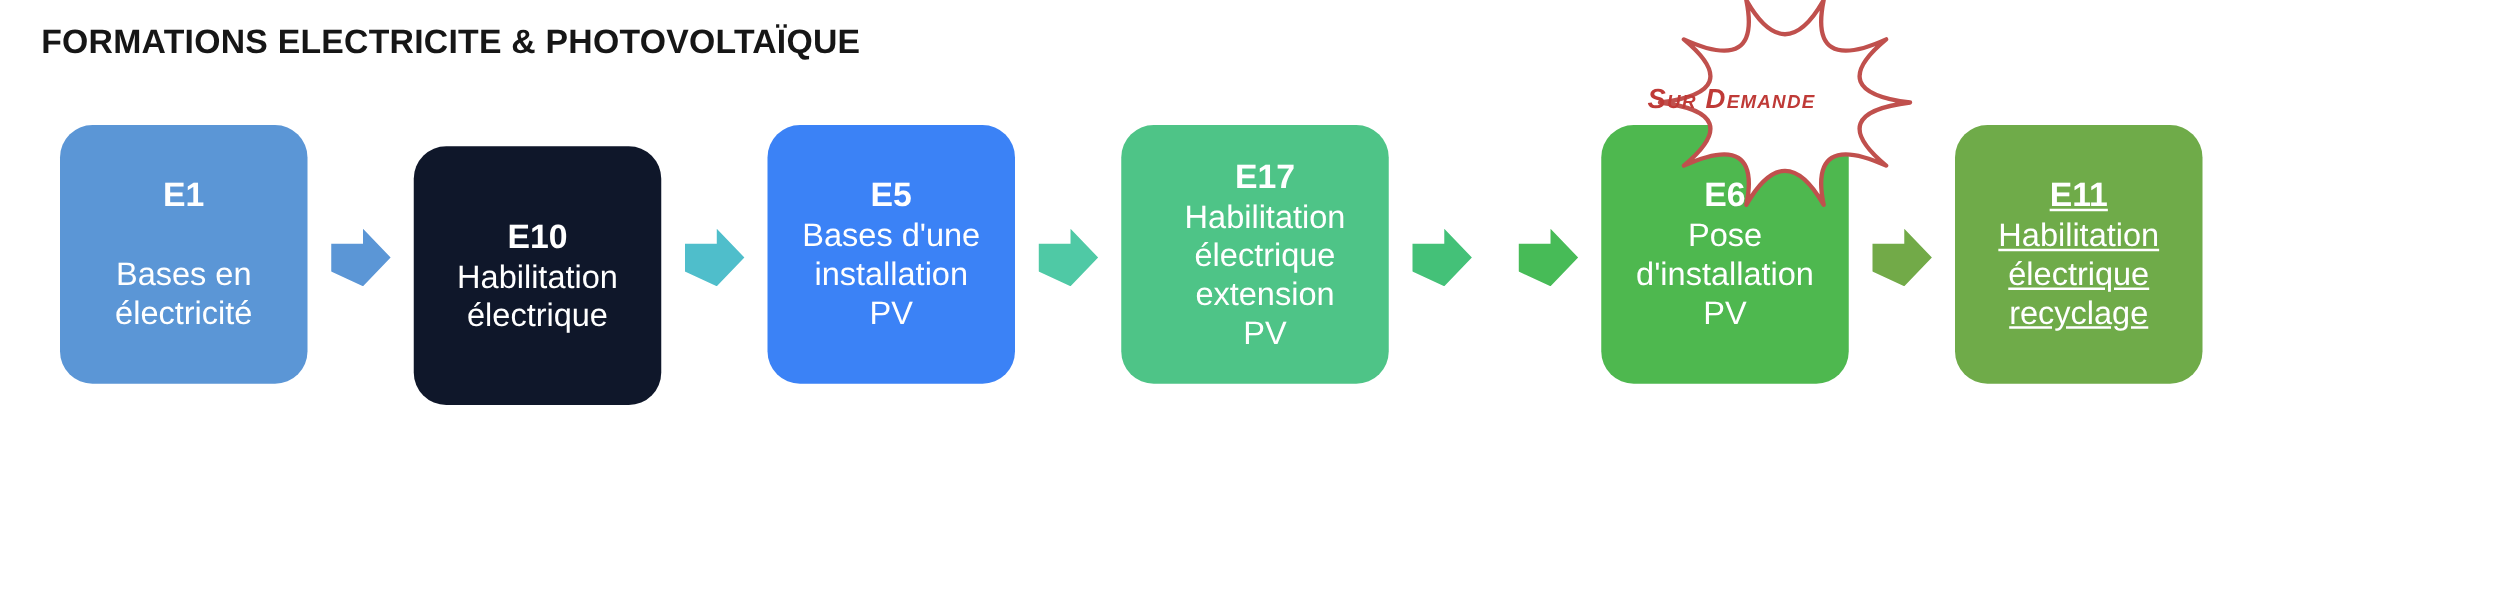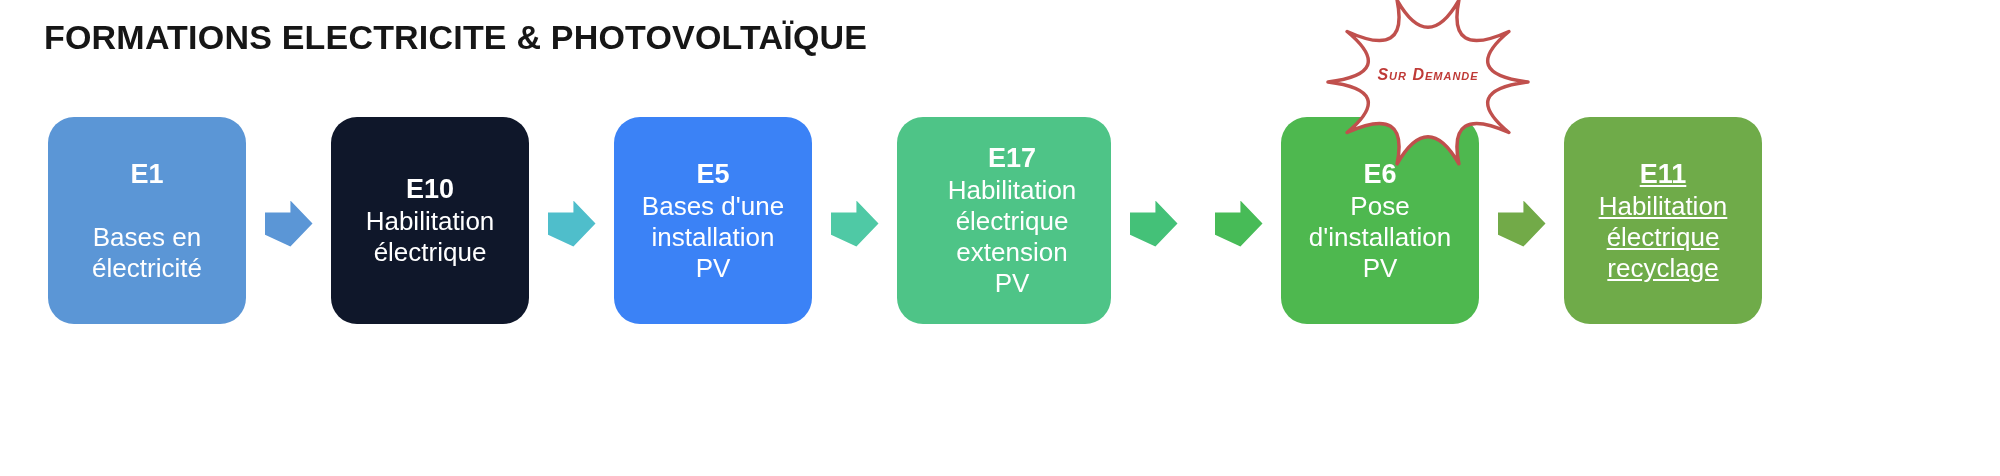--- a/index.html
+++ b/index.html
@@ -6,34 +6,34 @@
   .canvas {
     position: relative;
     width: 2000px;
     height: 476px;
     background: #ffffff;
     overflow: hidden;
     font-family: "Liberation Sans", sans-serif;
   }
   .page-title {
     position: absolute;
-    left: 44px;
+    left: 33px;
     top: 18px;
-    font-size: 34px;
+    font-size: 27px;
     font-weight: bold;
     color: #161616;
     letter-spacing: 0.2px;
     white-space: nowrap;
   }
   .flow-row {
     position: absolute;
     left: 48px;
     top: 82px;
     display: flex;
-    align-items: flex-end;
+    align-items: center;
     z-index: 1;
   }
   .step-box {
     width: 198px;
     height: 207px;
     border-radius: 26px;
     color: #ffffff;
     display: flex;
     flex-direction: column;
     justify-content: center;
@@ -69,22 +69,21 @@
     top: -12px;
     width: 220px;
     height: 200px;
     z-index: 2;
   }
   .burst-label {
     position: absolute;
     left: 1318px;
     top: 66px;
     width: 220px;
-    text-align: center;
-    font-size: 16px;
+    font-size: 22px;
     font-weight: bold;
     font-style: italic;
     font-variant: small-caps;
     letter-spacing: 1px;
     z-index: 3;
     white-space: nowrap;
   }
 </style>
 </head>
 <body>

